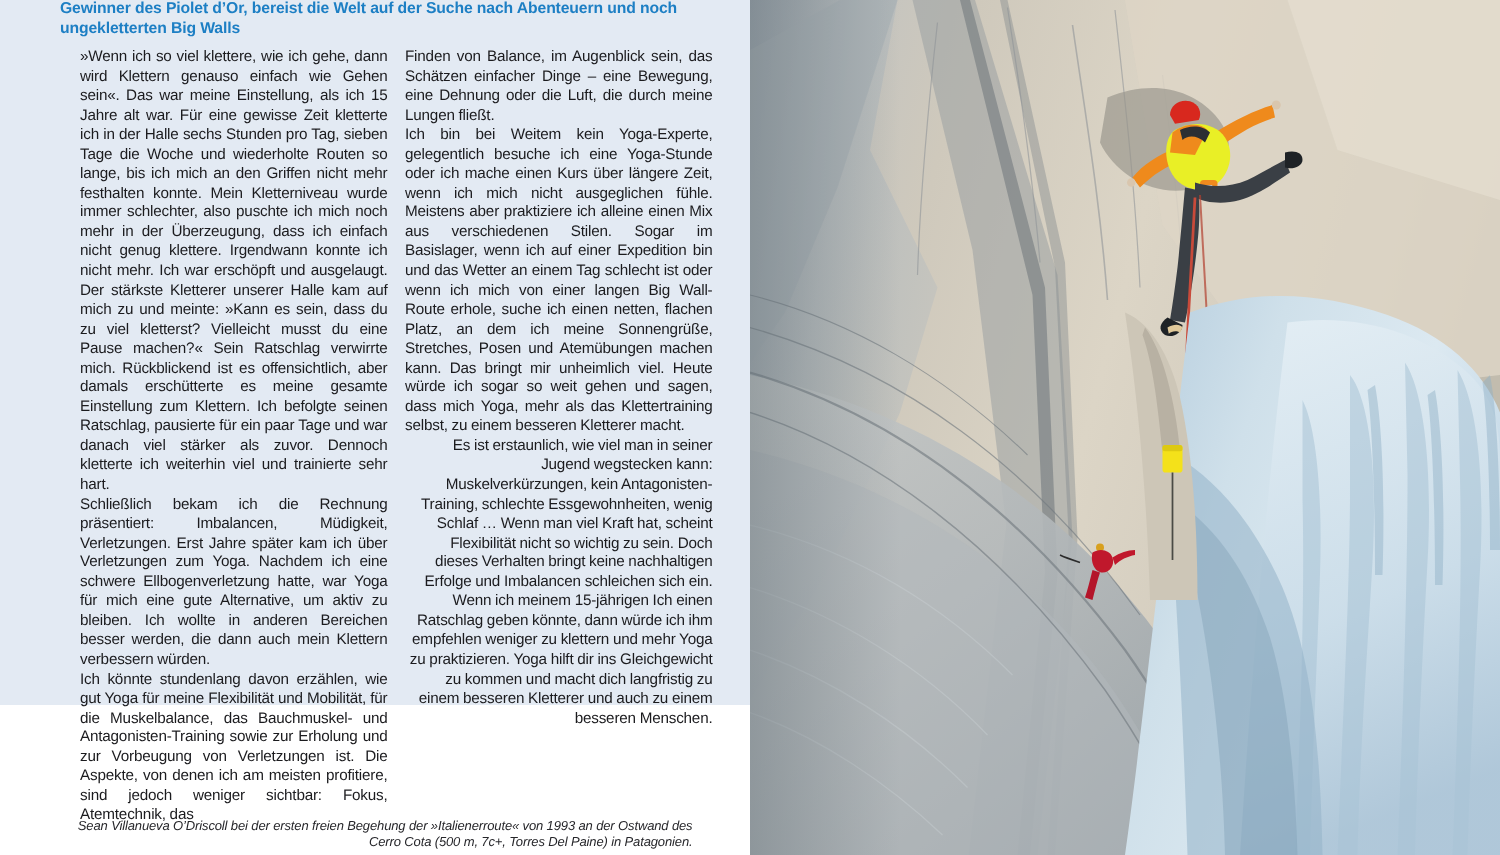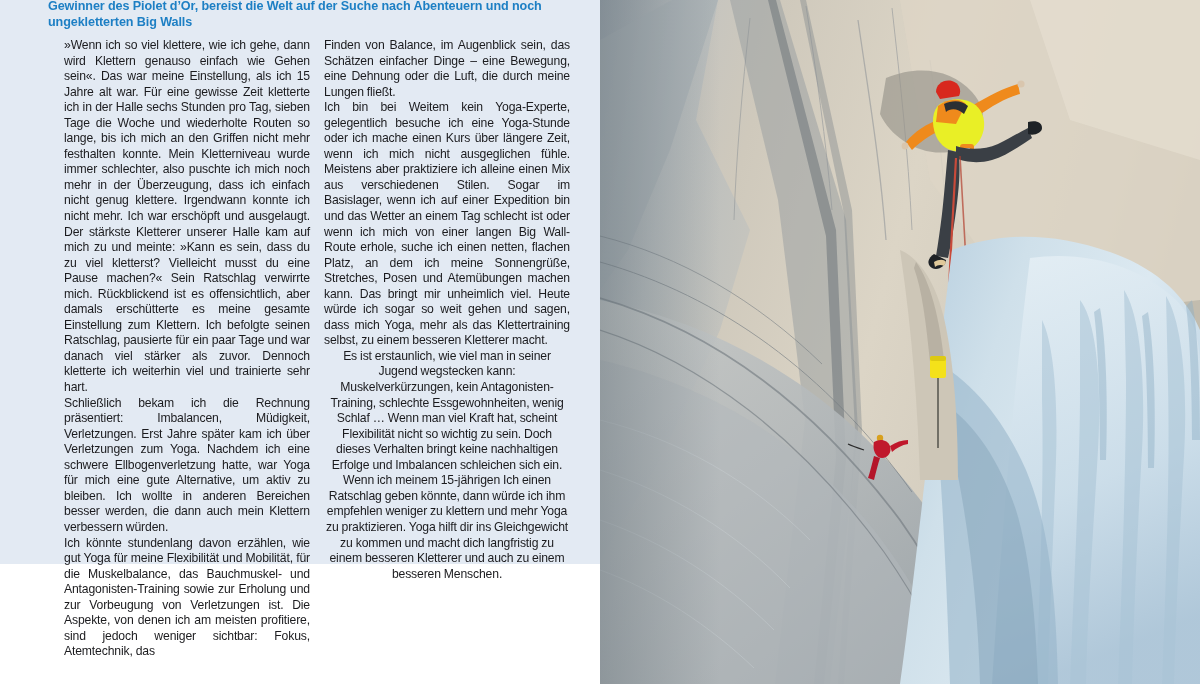--- a/index.html
+++ b/index.html
@@ -67,21 +67,21 @@
     color: #1b1b1e;
     font-family: "Liberation Sans", sans-serif;
     font-size: 12.2px;
     line-height: 15.55px;
     text-align: justify;
     text-justify: inter-word;
     hyphens: manual;
     letter-spacing: -0.15px;
     word-spacing: -0.2px;
   }
-  .col p.last { text-align: center; }
+  .col p.last { text-align: right; }
 
   .caption {
     position: absolute;
     left: 48px;
     top: 655px;
     width: 506px;
     color: #26262a;
     font-family: "Liberation Sans", sans-serif;
     font-style: italic;
     font-size: 10.4px;
@@ -119,20 +119,21 @@
       </div>
 
       <div class="col">
         <p>Finden von Balance, im Augenblick sein, das Schätzen einfacher Dinge – eine Bewegung, eine Dehnung oder die Luft, die durch meine Lungen fließt.</p>
         <p>Ich bin bei Weitem kein Yoga-Experte, gelegentlich besuche ich eine Yoga-Stunde oder ich mache einen Kurs über längere Zeit, wenn ich mich nicht ausgeglichen fühle. Meistens aber praktiziere ich alleine einen Mix aus verschiedenen Stilen. Sogar im Basislager, wenn ich auf einer Expedition bin und das Wetter an einem Tag schlecht ist oder wenn ich mich von einer langen Big Wall-Route erhole, suche ich einen netten, flachen Platz, an dem ich meine Sonnengrüße, Stretches, Posen und Atemübungen machen kann. Das bringt mir unheimlich viel. Heute würde ich sogar so weit gehen und sagen, dass mich Yoga, mehr als das Klettertraining selbst, zu einem besseren Kletterer macht.</p>
         <p class="last">Es ist erstaunlich, wie viel man in seiner Jugend wegstecken kann: Muskelverkürzungen, kein Antagonisten-Training, schlechte Essgewohnheiten, wenig Schlaf … Wenn man viel Kraft hat, scheint Flexibilität nicht so wichtig zu sein. Doch dieses Verhalten bringt keine nachhaltigen Erfolge und Imbalancen schleichen sich ein. Wenn ich meinem 15-jährigen Ich einen Ratschlag geben könnte, dann würde ich ihm empfehlen weniger zu klettern und mehr Yoga zu praktizieren. Yoga hilft dir ins Gleichgewicht zu kommen und macht dich langfristig zu einem besseren Kletterer und auch zu einem besseren Menschen.</p>
       </div>
 
     </div>
 
+    <div class="caption">Sean Villanueva O’Driscoll bei der ersten freien Begehung der »Italienerroute« von 1993 an der Ostwand des Cerro Cota (500 m, 7c+, Torres Del Paine) in Patagonien.</div>
   </div>
 
   <div class="photo-page">
     <svg class="photo-svg" viewBox="0 0 600 684" preserveAspectRatio="none">
       <defs>
         <linearGradient id="rockMain" x1="0" y1="0" x2="1" y2="0.3">
           <stop offset="0%" stop-color="#b9bfc4"></stop>
           <stop offset="28%" stop-color="#cfc9bc"></stop>
           <stop offset="55%" stop-color="#dcd5c6"></stop>
           <stop offset="80%" stop-color="#d2cbbd"></stop>

